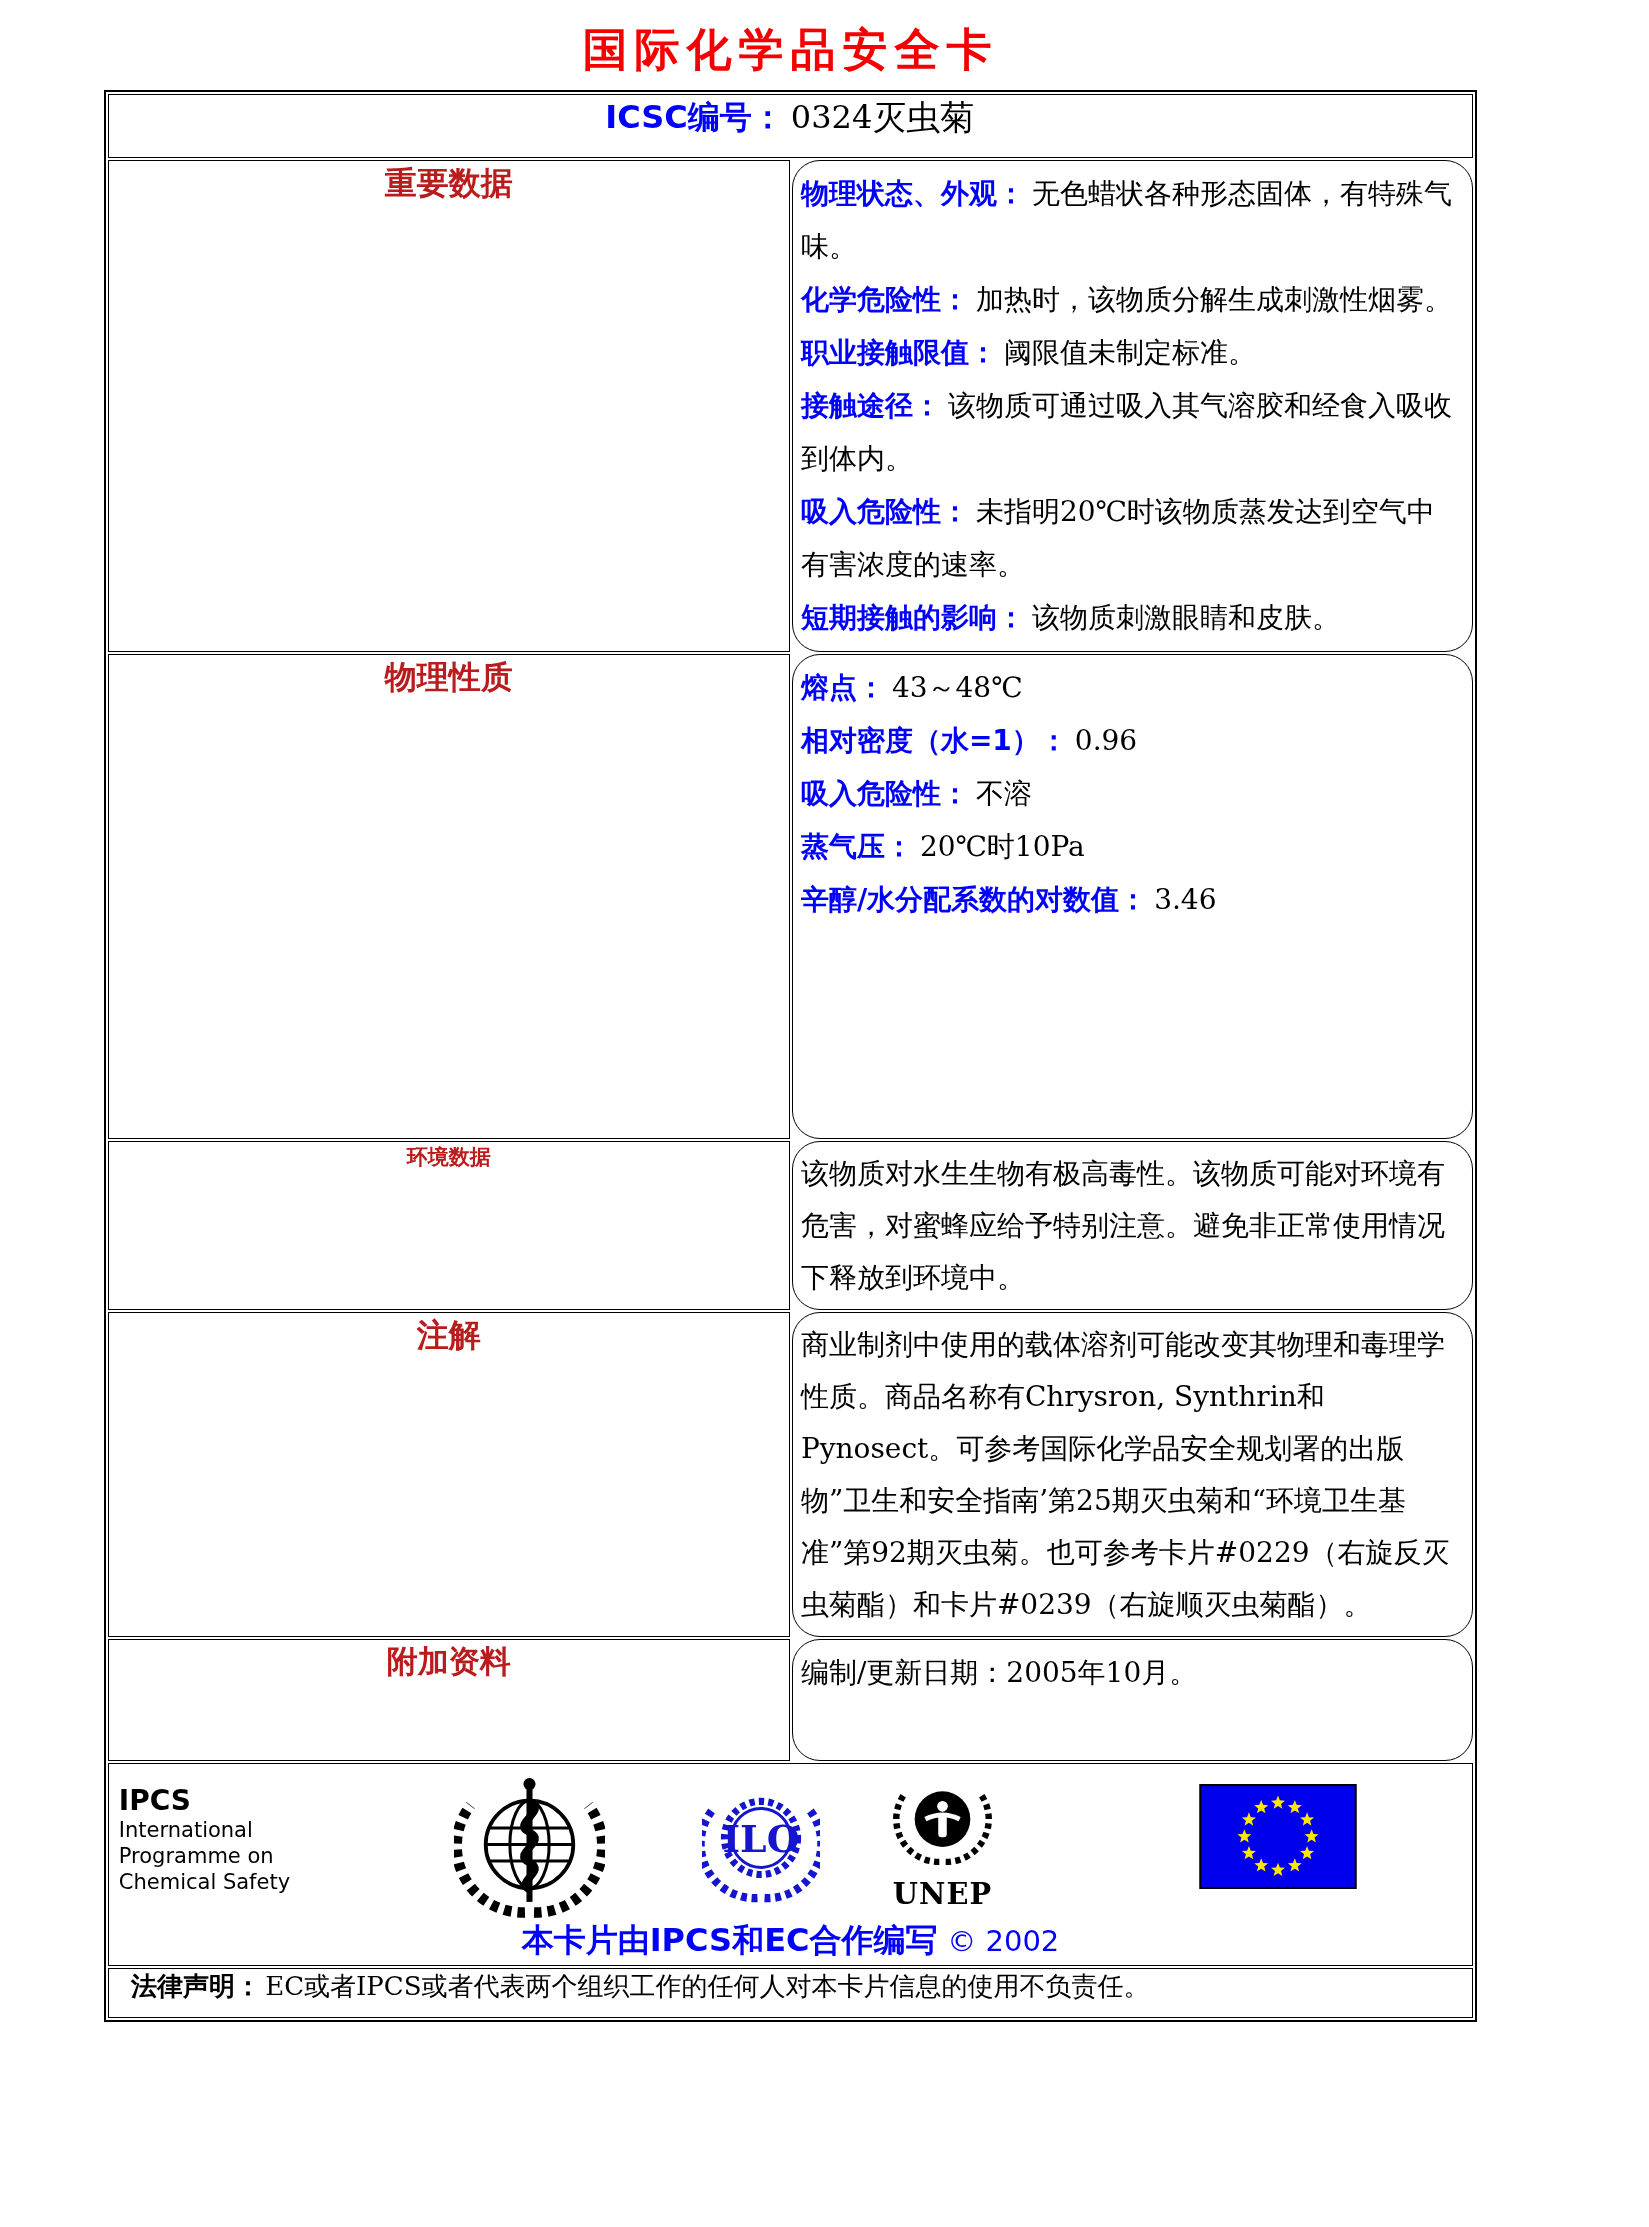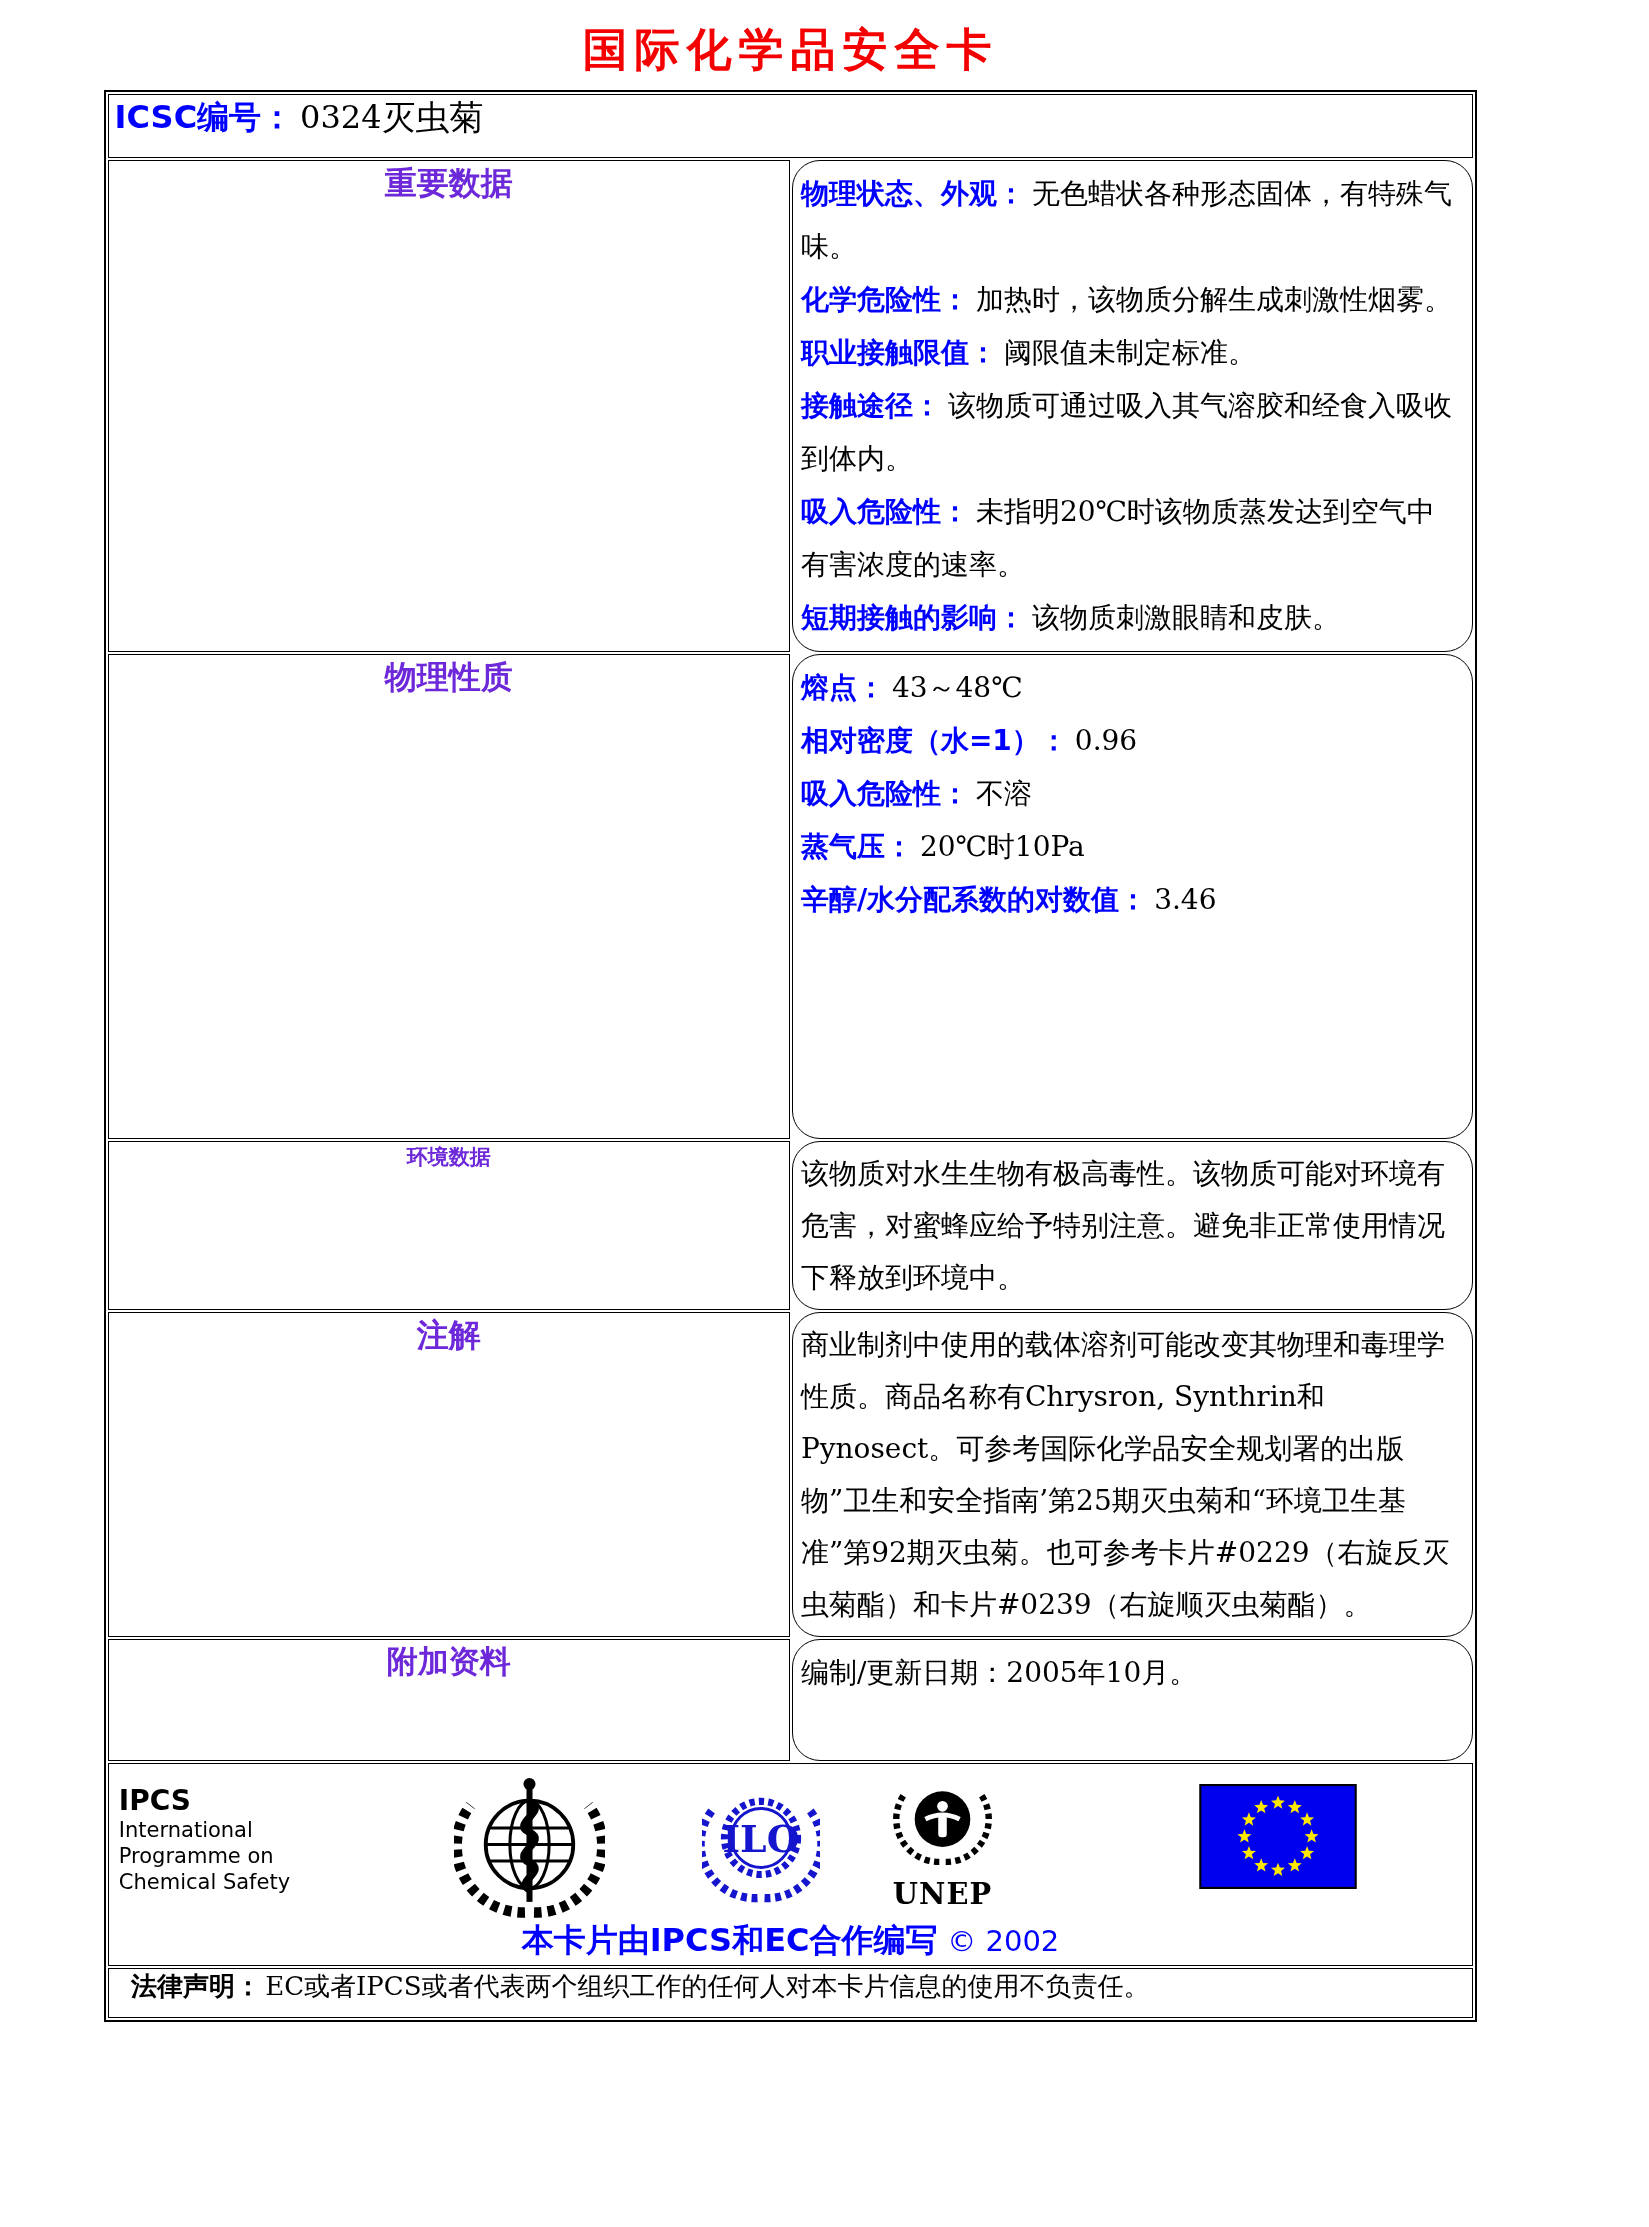--- a/index.html
+++ b/index.html
@@ -33,29 +33,29 @@
   table.card td{
     border:1.4px solid #000;
     background:#fff;
     vertical-align:top;
   }
   td.hdr{
     height:62px;
     vertical-align:middle;
     padding:0 7px 0 5.6px;
   }
-  .hdr-flex{display:flex;justify-content:flex-start;align-items:center;}
+  .hdr-flex{display:flex;justify-content:center;align-items:center;}
   .icsc-label{color:#0000ff;font-weight:bold;font-size:32px;}
   .icsc-number{color:#000;font-family:"DejaVu Serif",serif;font-size:32px;margin-left:7px;}
   .chem-name{color:#000;font-family:"DejaVu Serif",serif;font-size:34px;}
   td.lbl{
     width:270px;
     vertical-align:middle;
     text-align:center;
-    color:#6d28d9;
+    color:#b91c1c;
     font-weight:bold;
     font-size:32px;
   }
   td.content{
     padding:5.6px 9.8px 5.6px 8.4px;
     font-family:"DejaVu Serif",serif;
     font-size:28px;
     color:#000;
     line-height:53px;
     border-radius:28px;

